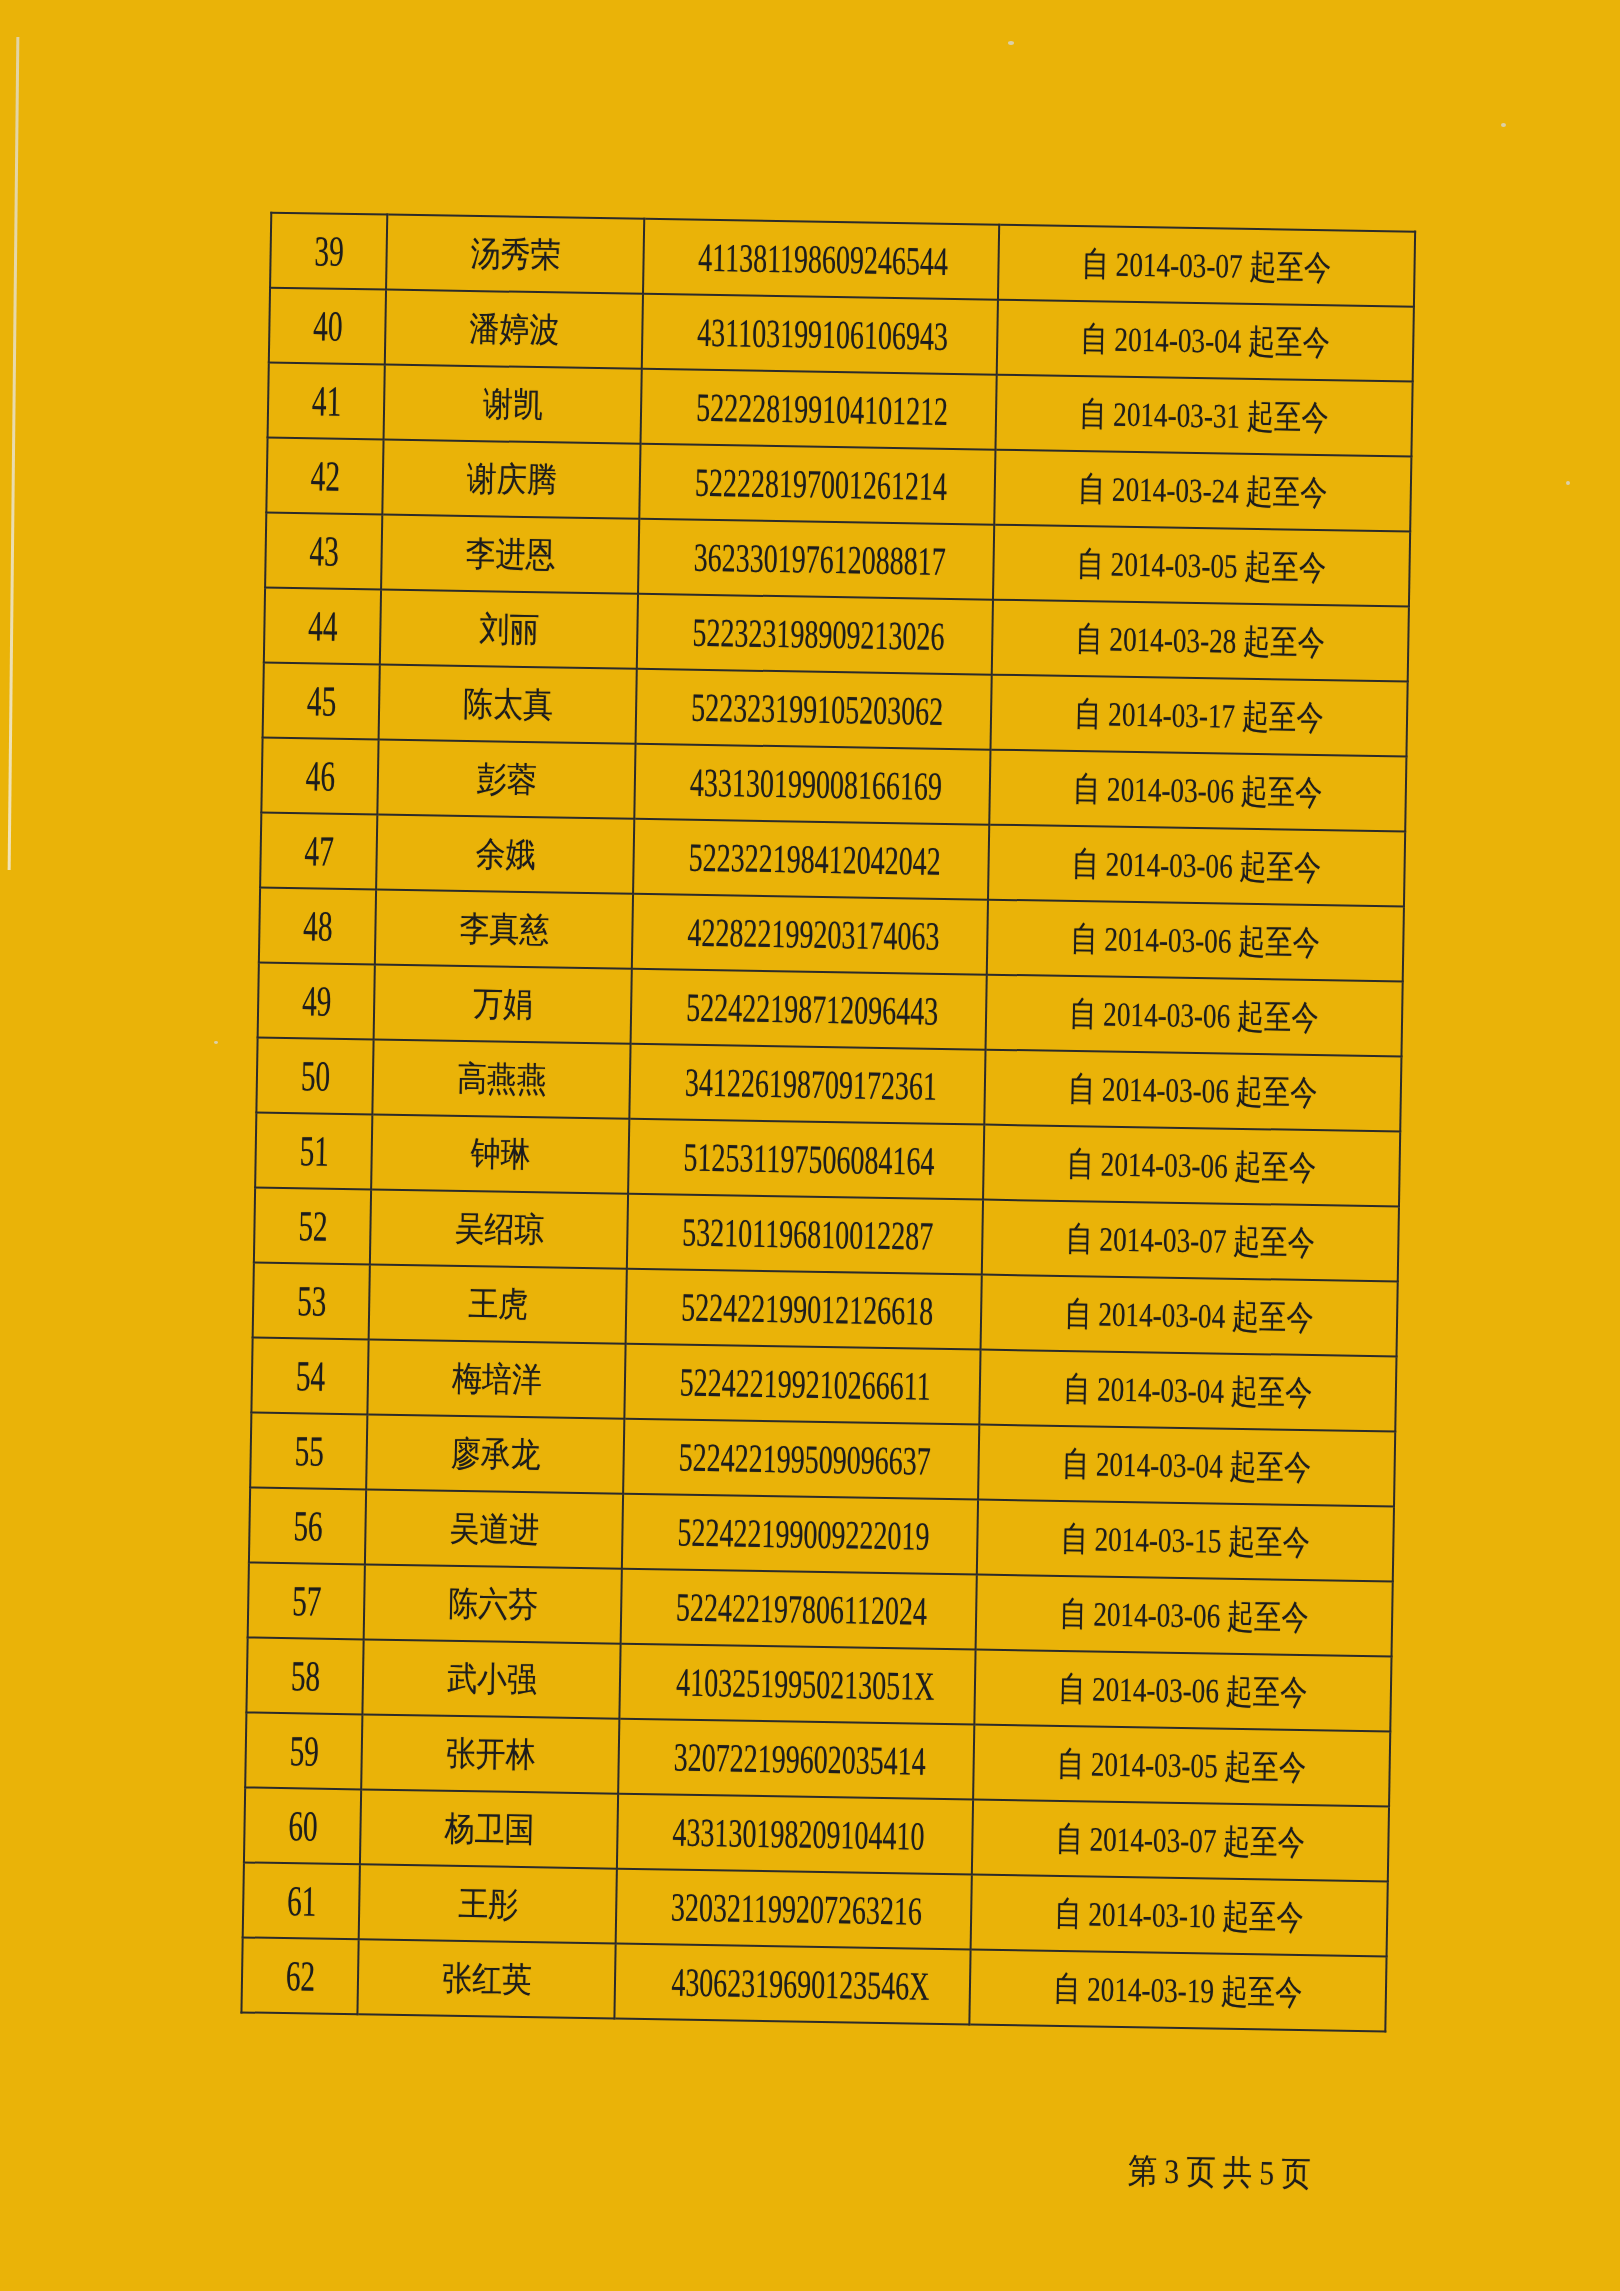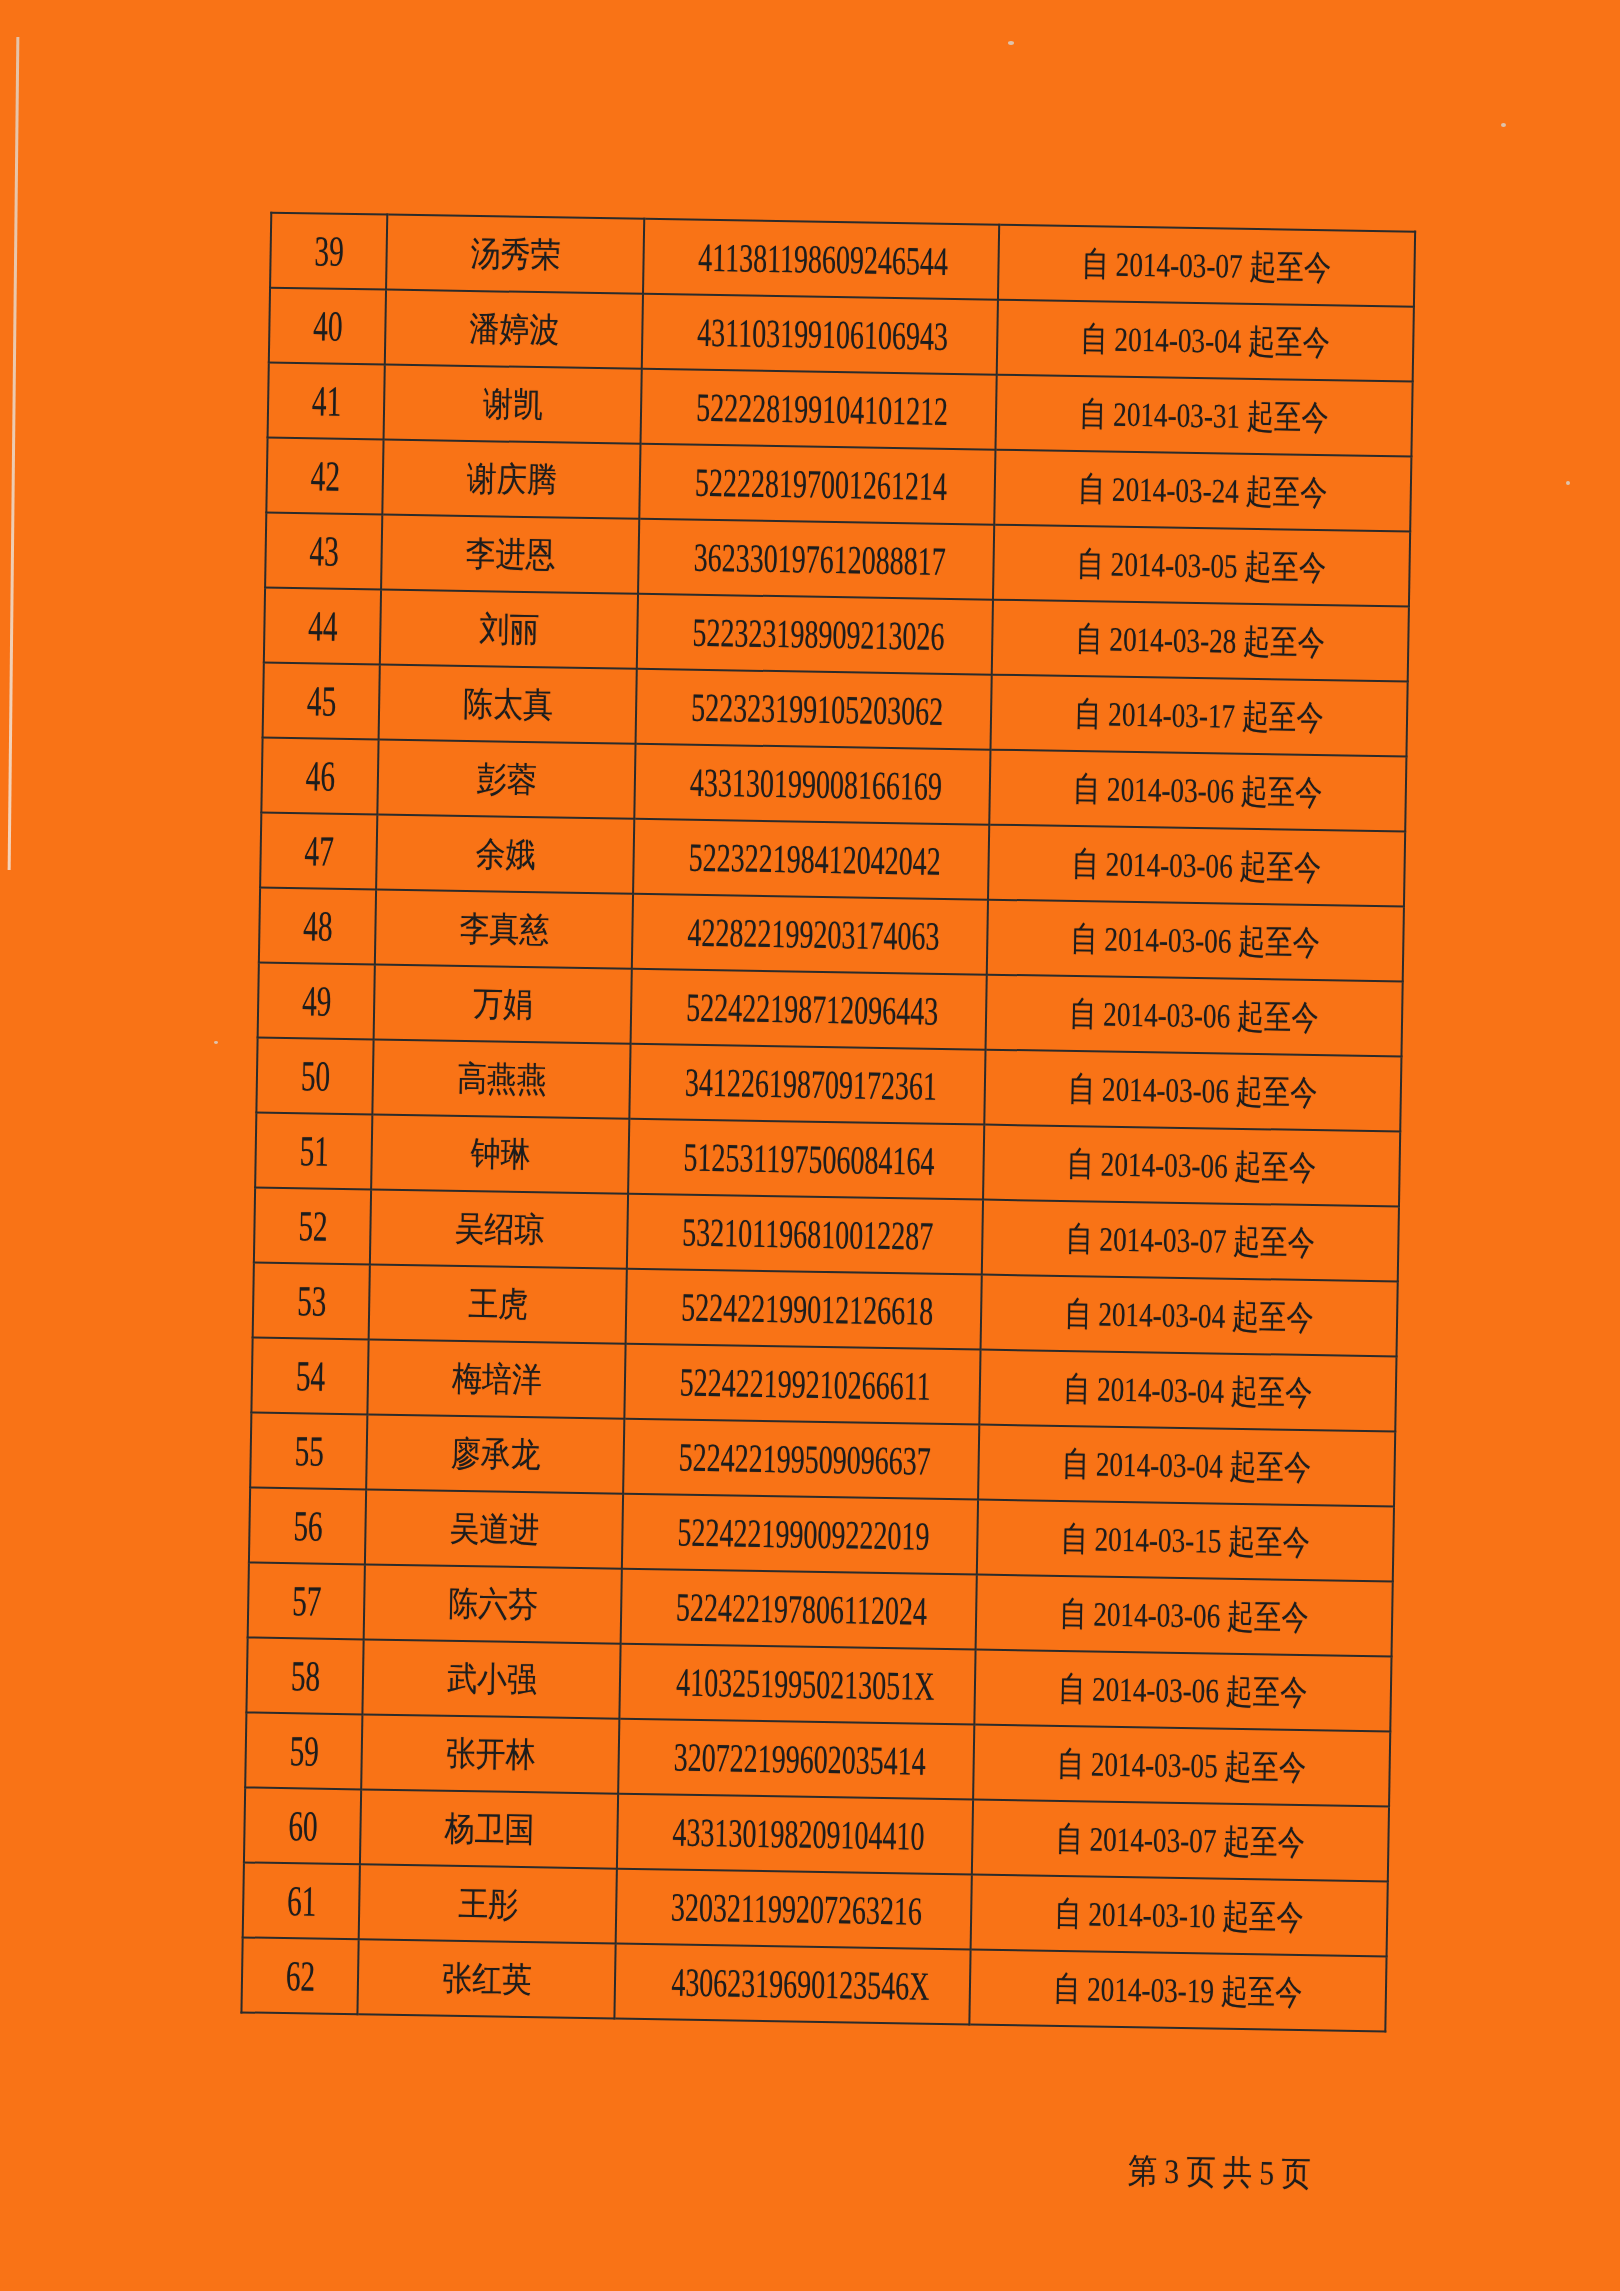--- a/index.html
+++ b/index.html
@@ -11,21 +11,21 @@
     width: 1620px;
     height: 2292px;
     position: relative;
     overflow: hidden;
     font-family: "Liberation Serif", "DejaVu Serif", serif;
     color: #1d1d1d;
   }
   .page {
     position: absolute;
     inset: 0;
-    background: #f97316;
+    background: #eab308;
   }
   
   .scan-rotate {
     position: absolute;
     inset: 0;
     transform: rotate(0.95deg);
     transform-origin: 827px 1140px;
   }
   table.roster {
     position: absolute;

